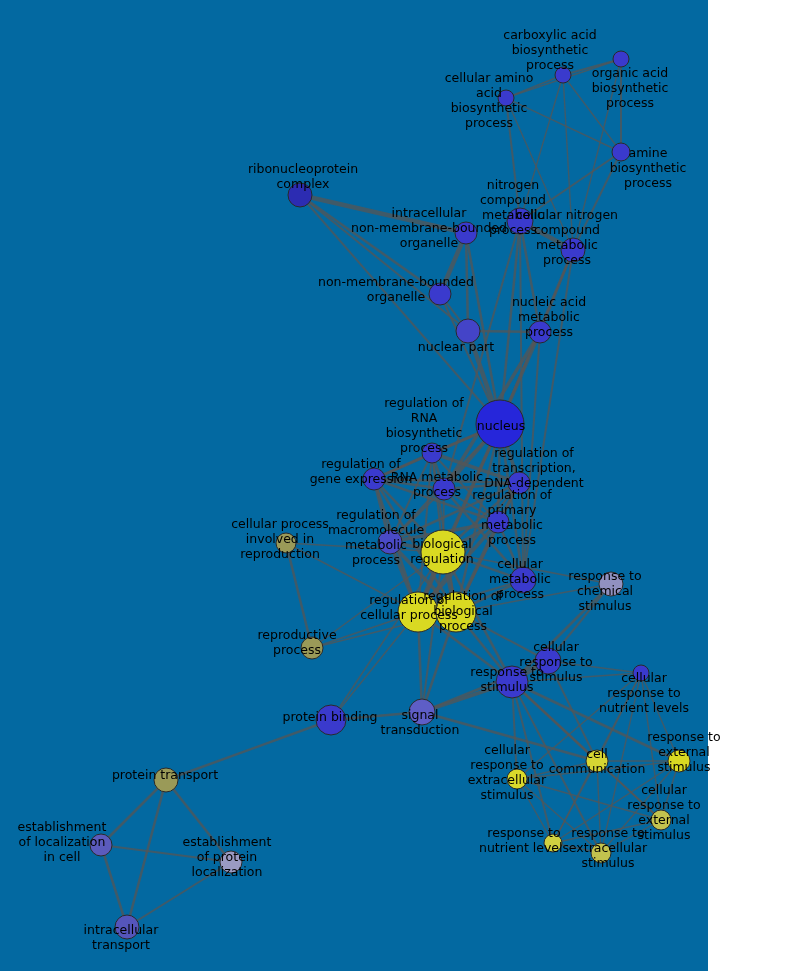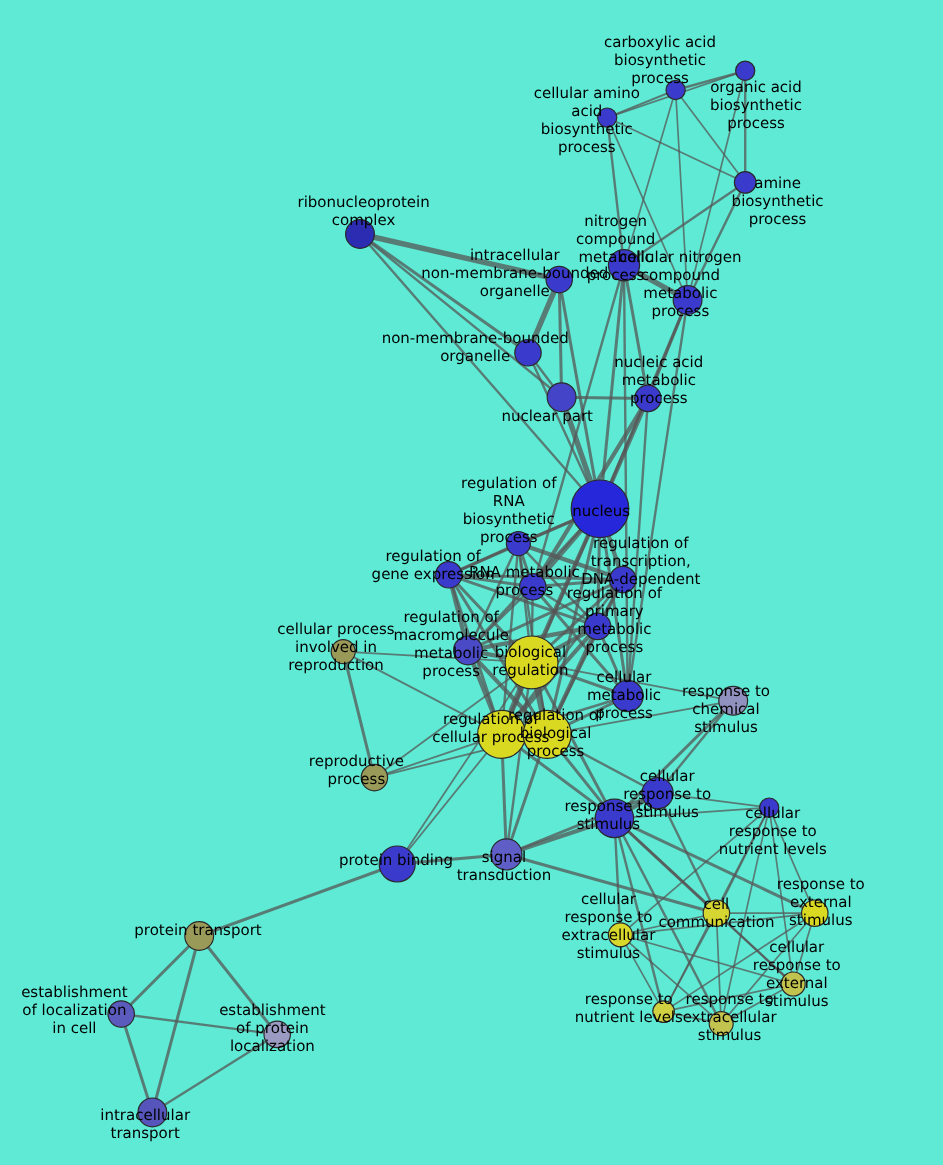--- a/index.html
+++ b/index.html
@@ -5,23 +5,23 @@
   html, body {
     margin: 0;
     padding: 0;
     background: #ffffff;
     width: 786px;
     height: 971px;
     overflow: hidden;
     font-family: "DejaVu Sans", "Liberation Sans", sans-serif;
   }
   #graph-wrap {
-    width: 786px;
+    width: 708px;
     height: 971px;
-    background: #5eead4;
+    background: #0369a1;
   }
   svg text {
     font-family: "DejaVu Sans", "Liberation Sans", sans-serif;
     pointer-events: none;
   }
 </style>
 </head>
 <body>
 
 <div id="graph-wrap">

